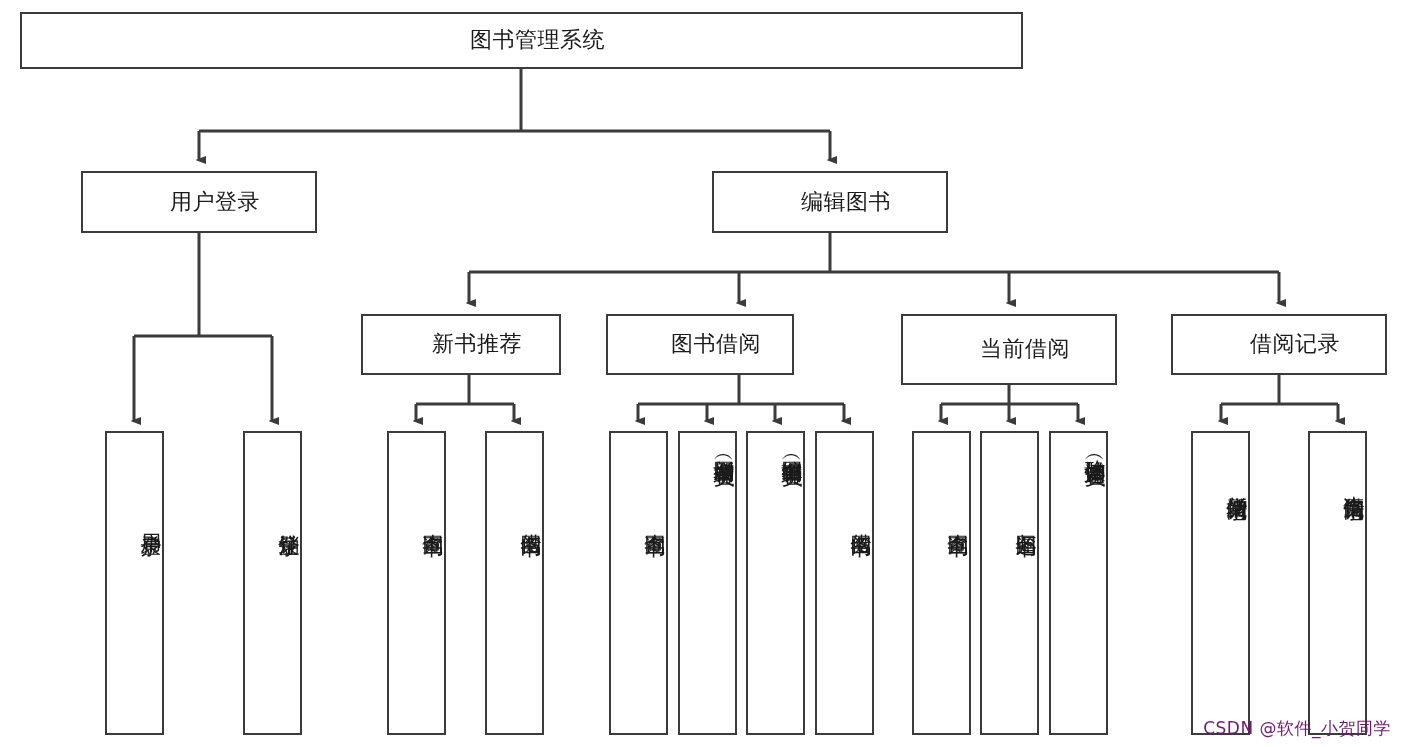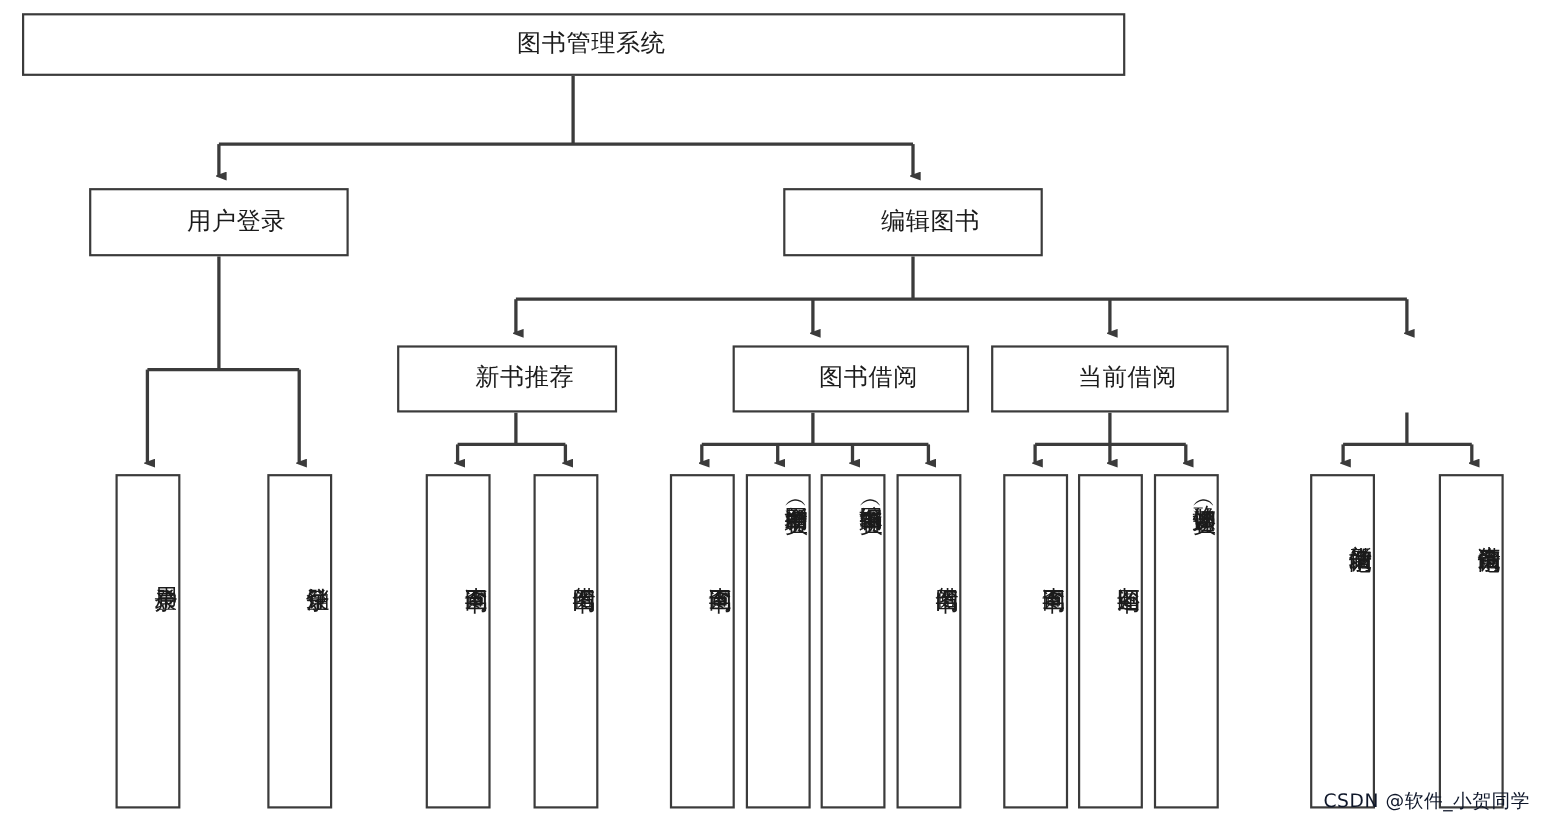--- a/index.html
+++ b/index.html
@@ -58,21 +58,21 @@
     margin-top: 78px;
   }
   .node-box.leaf.tall .node-label-v {
     margin-top: 4px;
   }
   .watermark {
     position: absolute;
     right: 14px;
     bottom: 7px;
     font-size: 17px;
-    color: #0f172a;
+    color: #701a75;
     white-space: nowrap;
     letter-spacing: 0.5px;
   }
 </style>
 </head>
 <body>
 
 <div id="canvas">
 
   <svg class="layer" viewBox="0 0 1405 747">
@@ -132,25 +132,28 @@
   <div class="node-box" style="left:81px;top:171px;width:236px;height:62px;">
     <span class="node-label-h">用户登录</span>
   </div>
   <div class="node-box" style="left:712px;top:171px;width:236px;height:62px;">
     <span class="node-label-h">编辑图书</span>
   </div>
 
   <div class="node-box" style="left:361px;top:314px;width:200px;height:61px;">
     <span class="node-label-h">新书推荐</span>
   </div>
-  <div class="node-box" style="left:666px;top:314px;width:215px;height:61px;justify-content:center;">
+  <div class="node-box" style="left:606px;top:314px;width:188px;height:61px;justify-content:center;">
     <span class="node-label-h">图书借阅</span>
   </div>
-  <div class="node-box" style="left:901px;top:314px;width:216px;height:61px;">
+  <div class="node-box" style="left:901px;top:314px;width:216px;height:71px;">
     <span class="node-label-h">当前借阅</span>
+  </div>
+  <div class="node-box" style="left:1171px;top:314px;width:216px;height:61px;">
+    <span class="node-label-h">借阅记录</span>
   </div>
 
   <div class="node-box leaf mid" style="left:105px;top:431px;width:59px;height:304px;">
     <span class="node-label-v">用户登录</span>
   </div>
   <div class="node-box leaf mid" style="left:243px;top:431px;width:59px;height:304px;">
     <span class="node-label-v">注销登录</span>
   </div>
 
   <div class="node-box leaf mid" style="left:387px;top:431px;width:59px;height:304px;">

